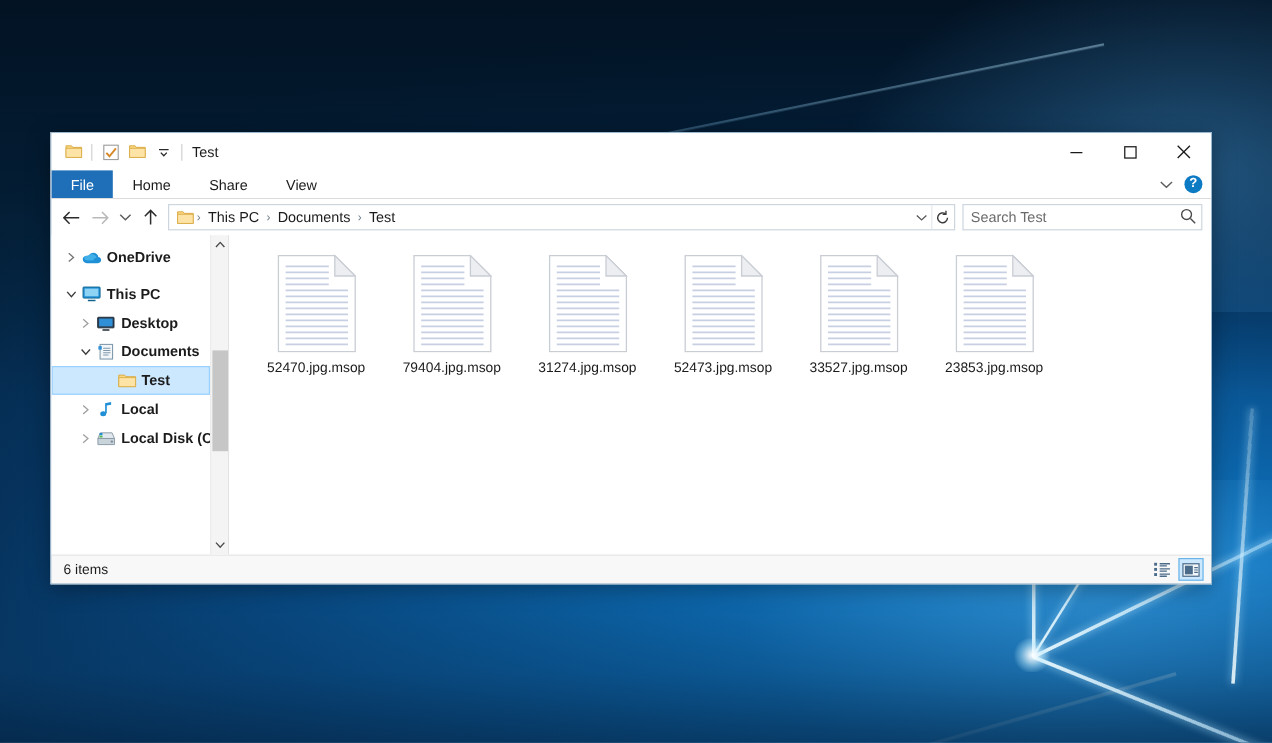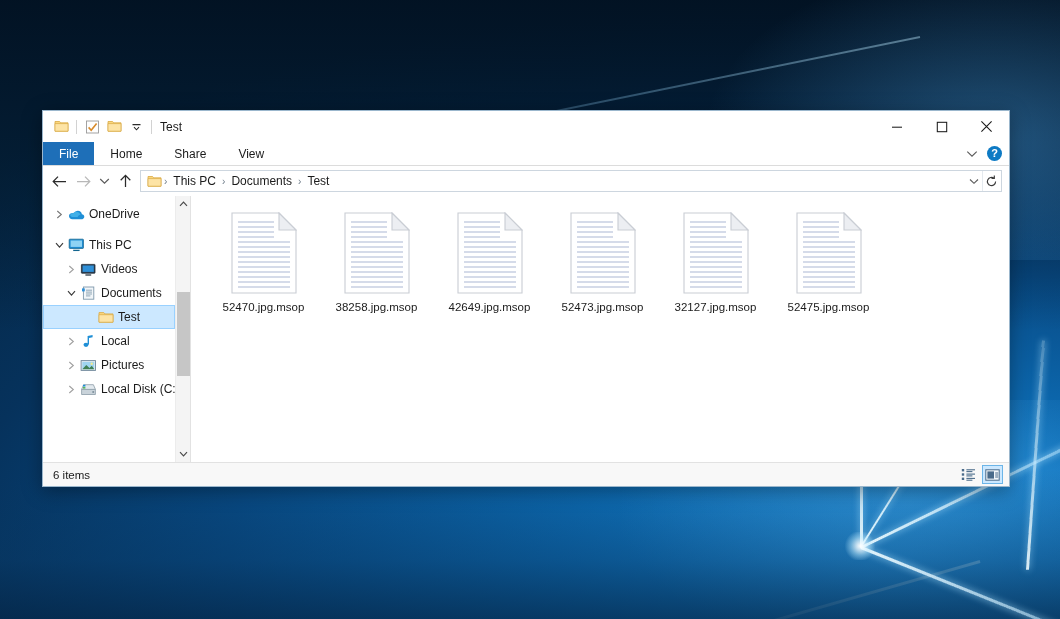--- a/index.html
+++ b/index.html
@@ -198,20 +198,21 @@
     width: 148px; flex: none;
     border-right: 1px solid #e2e2e2;
     position: relative;
     display: flex;
     background: #ffffff;
   }
   .navtree {
     flex: 1 1 auto;
     padding-top: 6px;
     overflow: hidden;
+    font-weight: bold;
   }
   .navitem {
     height: 24px;
     display: flex; align-items: center;
     padding-right: 4px;
     white-space: nowrap;
   }
   .navitem.selected { background: #cce8ff; border: 1px solid #99d1ff; height: 24px; }
   .chev {
     width: 16px; flex: none;
@@ -413,20 +414,29 @@
             </svg>
         </div>
         <div class="crumb-ctl" style="border-left:1px solid #e4e9ee;">
           <svg width="13" height="13" viewBox="0 0 13 13">
             <path d="M10.6 6.5a4.1 4.1 0 1 1-1.5-3.2" fill="none" stroke="#3b3b3b" stroke-width="1.15"></path>
             <path d="M9.3 0.6v2.9H6.5" fill="none" stroke="#3b3b3b" stroke-width="1.15"></path>
           </svg>
         </div>
       </div>
 
+      <div class="searchbox">
+        <input type="text" placeholder="Search Test" style="">
+        <span>
+          <svg width="14" height="14" viewBox="0 0 14 14">
+            <circle cx="5.8" cy="5.8" r="4.1" fill="none" stroke="#4a4a4a" stroke-width="1.15"></circle>
+            <path d="M9 9l4 4" stroke="#4a4a4a" stroke-width="1.15" fill="none"></path>
+          </svg>
+        </span>
+      </div>
     </div>
 
     <div class="body">
 
       <div class="navpane">
         <div class="navtree">
 
           <div class="navitem">
             <span class="chev" style="margin-left:8px;">
               <svg width="7" height="9" viewBox="0 0 7 9">
@@ -464,21 +474,21 @@
                   <path d="M1.3 1l4 3.5-4 3.5" fill="none" stroke="#a0a0a0" stroke-width="1.1"></path>
                 </svg>
             </span>
             <span class="nav-ico">
               <svg width="17" height="13" viewBox="0 0 17 13">
                 <rect x="1.4" y="1.4" width="13.6" height="8.8" rx=".5" fill="#2c3e50" stroke="#1c2b38" stroke-width=".8"></rect>
                 <rect x="2.6" y="2.5" width="11.2" height="6.4" fill="#2f90d8"></rect>
                 <path d="M5.4 12h5.8" stroke="#1c2b38" stroke-width="1.2"></path>
               </svg>
             </span>
-            <span class="nav-label">Videos</span>
+            <span class="nav-label">Desktop</span>
           </div>
 
           <div class="navitem">
             <span class="chev" style="margin-left:20px;">
               <svg width="9" height="7" viewBox="0 0 9 7">
                   <path d="M1 1.2l3.5 4 3.5-4" fill="none" stroke="#3b3b3b" stroke-width="1.15"></path>
                 </svg>
             </span>
             <span class="nav-ico">
               <svg width="15" height="14" viewBox="0 0 15 14">
@@ -510,36 +520,20 @@
             </span>
             <span class="nav-ico">
               <svg width="13" height="14" viewBox="0 0 13 14">
                 <path d="M5.6 10.4V2.1l5-1v2.1l-3.6.8v6.4z" fill="#1f8fd6"></path>
                 <ellipse cx="4" cy="10.8" rx="2.5" ry="2.1" fill="#1f8fd6"></ellipse>
               </svg>
             </span>
             <span class="nav-label">Local</span>
           </div>
 
-          <div class="navitem">
-            <span class="chev" style="margin-left:20px;">
-              <svg width="7" height="9" viewBox="0 0 7 9">
-                  <path d="M1.3 1l4 3.5-4 3.5" fill="none" stroke="#a0a0a0" stroke-width="1.1"></path>
-                </svg>
-            </span>
-            <span class="nav-ico">
-              <svg width="17" height="13" viewBox="0 0 17 13">
-                <rect x="1.1" y="1.6" width="14.4" height="9.8" fill="#e9eef2" stroke="#6e8699" stroke-width=".9"></rect>
-                <rect x="2.3" y="2.8" width="12" height="7.4" fill="#9fd4ef"></rect>
-                <path d="M2.3 10.2l4-4.2 3.2 3 2.3-2.2 2.5 3.4z" fill="#3f7f52"></path>
-                <circle cx="11.7" cy="4.8" r="1.2" fill="#f5e98e"></circle>
-              </svg>
-            </span>
-            <span class="nav-label">Pictures</span>
-          </div>
 
 
           <div class="navitem">
             <span class="chev" style="margin-left:20px;">
               <svg width="7" height="9" viewBox="0 0 7 9">
                   <path d="M1.3 1l4 3.5-4 3.5" fill="none" stroke="#a0a0a0" stroke-width="1.1"></path>
                 </svg>
             </span>
             <span class="nav-ico">
               <svg width="17" height="13" viewBox="0 0 17 13">
@@ -617,21 +611,21 @@
                     <path d="M7 45h52"></path>
                   <path d="M7 50h52"></path>
                     <path d="M7 55h52"></path>
                     <path d="M7 60h52"></path>
                     <path d="M7 65h52"></path>
                   <path d="M7 70h52"></path>
                     <path d="M7 75h52"></path>
                 </g>
               </svg>
             </div>
-            <div class="filename">38258.jpg.msop</div>
+            <div class="filename">79404.jpg.msop</div>
           </div>
 
           <div class="fileitem">
             <div class="doc-wrap">
               <svg class="docicon" viewBox="0 0 66 82">
                 <path d="M1 1h47l17 17v63H1z" fill="#ffffff" stroke="#c9cdd4" stroke-width="1.1"></path>
                 <path d="M48 1l17 17H48z" fill="#eceef2" stroke="#c9cdd4" stroke-width="1.1"></path>
                 <g stroke="#c7cfe2" stroke-width="1.5">
                   <path d="M7 10h36"></path>
                     <path d="M7 15h36"></path>
@@ -643,21 +637,21 @@
                     <path d="M7 45h52"></path>
                   <path d="M7 50h52"></path>
                     <path d="M7 55h52"></path>
                     <path d="M7 60h52"></path>
                     <path d="M7 65h52"></path>
                   <path d="M7 70h52"></path>
                     <path d="M7 75h52"></path>
                 </g>
               </svg>
             </div>
-            <div class="filename">42649.jpg.msop</div>
+            <div class="filename">31274.jpg.msop</div>
           </div>
 
           <div class="fileitem">
             <div class="doc-wrap">
               <svg class="docicon" viewBox="0 0 66 82">
                 <path d="M1 1h47l17 17v63H1z" fill="#ffffff" stroke="#c9cdd4" stroke-width="1.1"></path>
                 <path d="M48 1l17 17H48z" fill="#eceef2" stroke="#c9cdd4" stroke-width="1.1"></path>
                 <g stroke="#c7cfe2" stroke-width="1.5">
                   <path d="M7 10h36"></path>
                     <path d="M7 15h36"></path>
@@ -695,21 +689,21 @@
                     <path d="M7 45h52"></path>
                   <path d="M7 50h52"></path>
                     <path d="M7 55h52"></path>
                     <path d="M7 60h52"></path>
                     <path d="M7 65h52"></path>
                   <path d="M7 70h52"></path>
                     <path d="M7 75h52"></path>
                 </g>
               </svg>
             </div>
-            <div class="filename">32127.jpg.msop</div>
+            <div class="filename">33527.jpg.msop</div>
           </div>
 
           <div class="fileitem">
             <div class="doc-wrap">
               <svg class="docicon" viewBox="0 0 66 82">
                 <path d="M1 1h47l17 17v63H1z" fill="#ffffff" stroke="#c9cdd4" stroke-width="1.1"></path>
                 <path d="M48 1l17 17H48z" fill="#eceef2" stroke="#c9cdd4" stroke-width="1.1"></path>
                 <g stroke="#c7cfe2" stroke-width="1.5">
                   <path d="M7 10h36"></path>
                     <path d="M7 15h36"></path>
@@ -721,21 +715,21 @@
                     <path d="M7 45h52"></path>
                   <path d="M7 50h52"></path>
                     <path d="M7 55h52"></path>
                     <path d="M7 60h52"></path>
                     <path d="M7 65h52"></path>
                   <path d="M7 70h52"></path>
                     <path d="M7 75h52"></path>
                 </g>
               </svg>
             </div>
-            <div class="filename">52475.jpg.msop</div>
+            <div class="filename">23853.jpg.msop</div>
           </div>
 
         </div>
       </div>
     </div>
 
     <div class="statusbar">
       <div class="status-text">6 items</div>
       <div class="status-spacer"></div>
       <div class="viewbtns">

